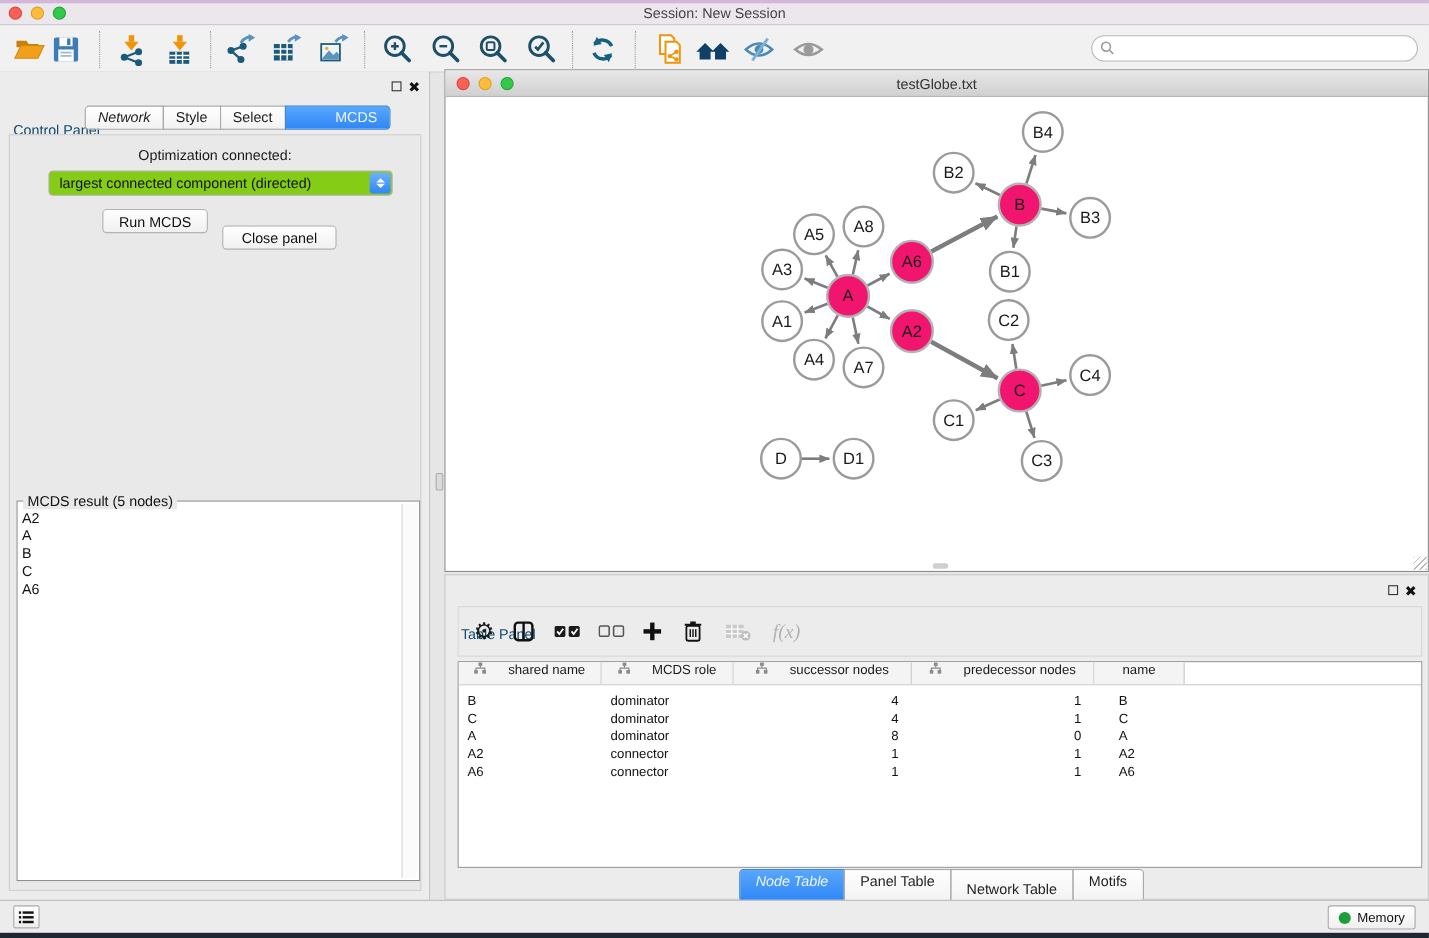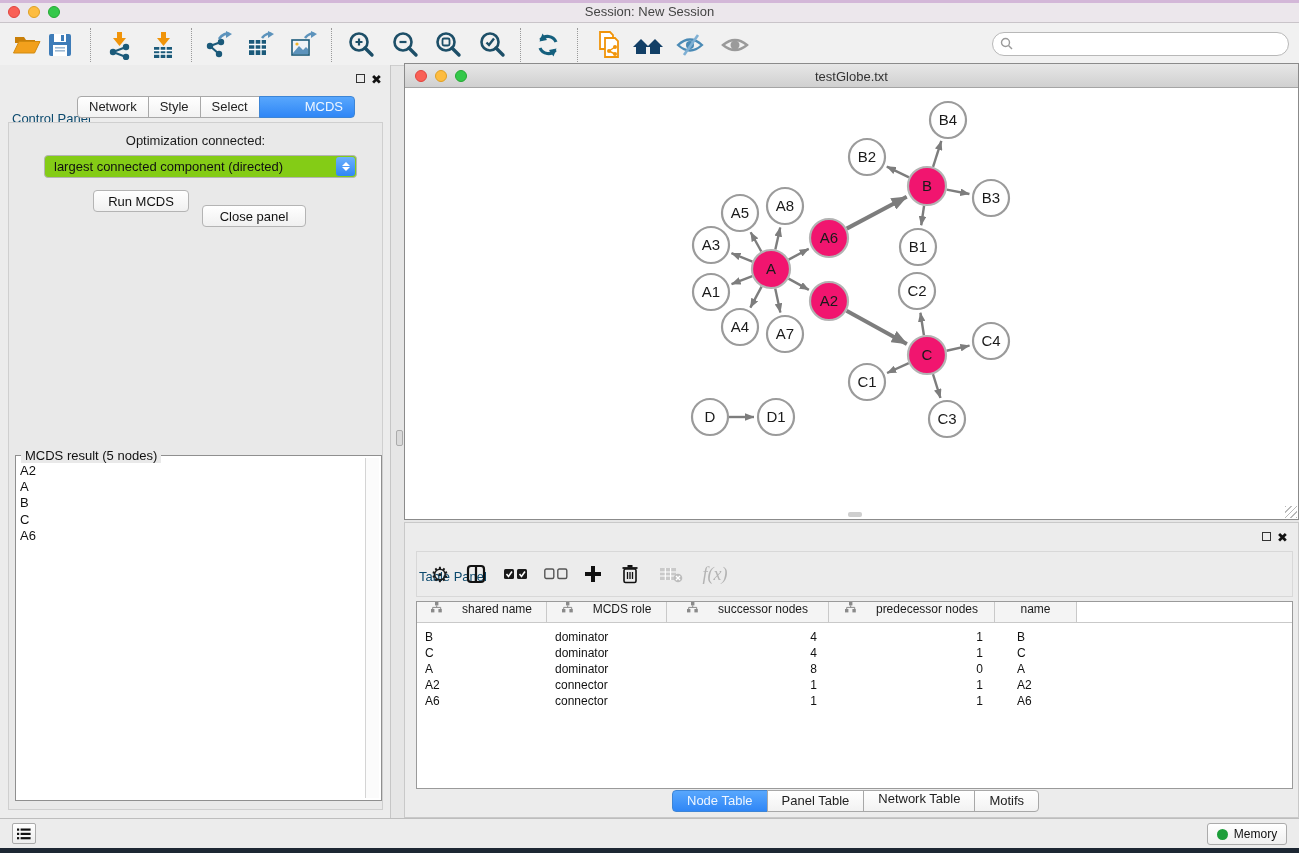--- a/index.html
+++ b/index.html
@@ -21,21 +21,21 @@
   .searchbox{position:absolute;right:10px;top:9px;width:295px;height:22px;background:#fff;border:1px solid #b8b8b8;border-radius:12px;}
   .searchbox input{position:absolute;left:26px;top:1px;width:255px;height:18px;border:none;outline:none;font-size:12px;background:transparent;}
   .searchbox svg{position:absolute;left:7px;top:4px;}
   
   .cpanel{left:0;top:65px;width:391px;height:753px;background:#ececec;border-right:1px solid #c6c6c6;box-sizing:border-box;}
   .panel-title{position:absolute;left:12px;top:6px;font-size:13px;color:#0c4a6e;margin-top:40px;}
   .float-ic{position:absolute;width:9px;height:9px;border:1.5px solid #333;box-sizing:border-box;}
   .close-ic{position:absolute;font-size:13px;font-weight:bold;color:#111;line-height:13px;}
   .ctabs{position:absolute;left:78px;top:31px;display:flex;}
   .tab{border:1px solid #a8a8a8;background:linear-gradient(#ffffff,#f2f2f2);padding:2px 11px 3px;font-size:13px;margin-left:-1px;color:#222;white-space:nowrap;}
-  .tab.first{border-radius:4px 0 0 4px;}
+  .tab.first{border-radius:4px 0 0 4px;font-style:italic;}
   .tab.last{border-radius:0 4px 4px 0;padding-left:45px;}
   .tab.active{background:linear-gradient(#58a7fd,#2f86f6);color:#eef6ff;border-color:#3d85d6;}
   .cbody{position:absolute;left:8px;top:57px;width:375px;height:688px;background:#e9e9e9;border:1px solid #cfcfcf;box-sizing:border-box;}
   .optlabel{position:absolute;left:0;width:100%;top:10px;text-align:center;font-size:13px;color:#1a1a1a;}
   .dropdown{position:absolute;left:35px;top:32px;width:313px;height:23px;background:#84cc16;border:1px solid #b4b4b4;border-radius:4px;box-sizing:border-box;}
   .dropdown .val{position:absolute;left:9px;top:3px;font-size:13px;color:#111;}
   .stepper{position:absolute;right:1px;top:1px;width:19px;height:19px;border-radius:3px;background:linear-gradient(#6db1fc,#2f86f6);display:flex;flex-direction:column;align-items:center;justify-content:center;gap:1px;}
   .stepper .tri{width:0;height:0;border-left:4px solid transparent;border-right:4px solid transparent;}
   .tri.up{border-bottom:4px solid #fff;}
   .tri.down{border-top:4px solid #fff;}
@@ -529,21 +529,21 @@
           <div class="tcell c2">1</div>
           <div class="tcell c3">1</div>
           <div class="tcell c4">A6</div>
         </div>
       </div>
   </div>
 
   <div class="ttabs">
     <div class="tab first active" style="padding:2px 14px 3px">Node Table</div>
     <div class="tab" style="padding:2px 14px 3px">Panel Table</div>
-    <div class="tab" style="padding:0 14px 3px">Network Table</div>
+    <div class="tab" style="padding:10px 14px 3px">Network Table</div>
     <div class="tab last" style="padding:2px 14px 3px">Motifs</div>
   </div>
 </div>
 
 <div class="abs statusbar">
   <div class="listbtn">
     <svg width="14" height="12" viewBox="0 0 14 12">
       <rect x="0" y="0.5" width="2.2" height="2.2" fill="#111"></rect>
         <rect x="3.6" y="0.5" width="10" height="2.2" fill="#111"></rect>
       <rect x="0" y="4.8" width="2.2" height="2.2" fill="#111"></rect>

